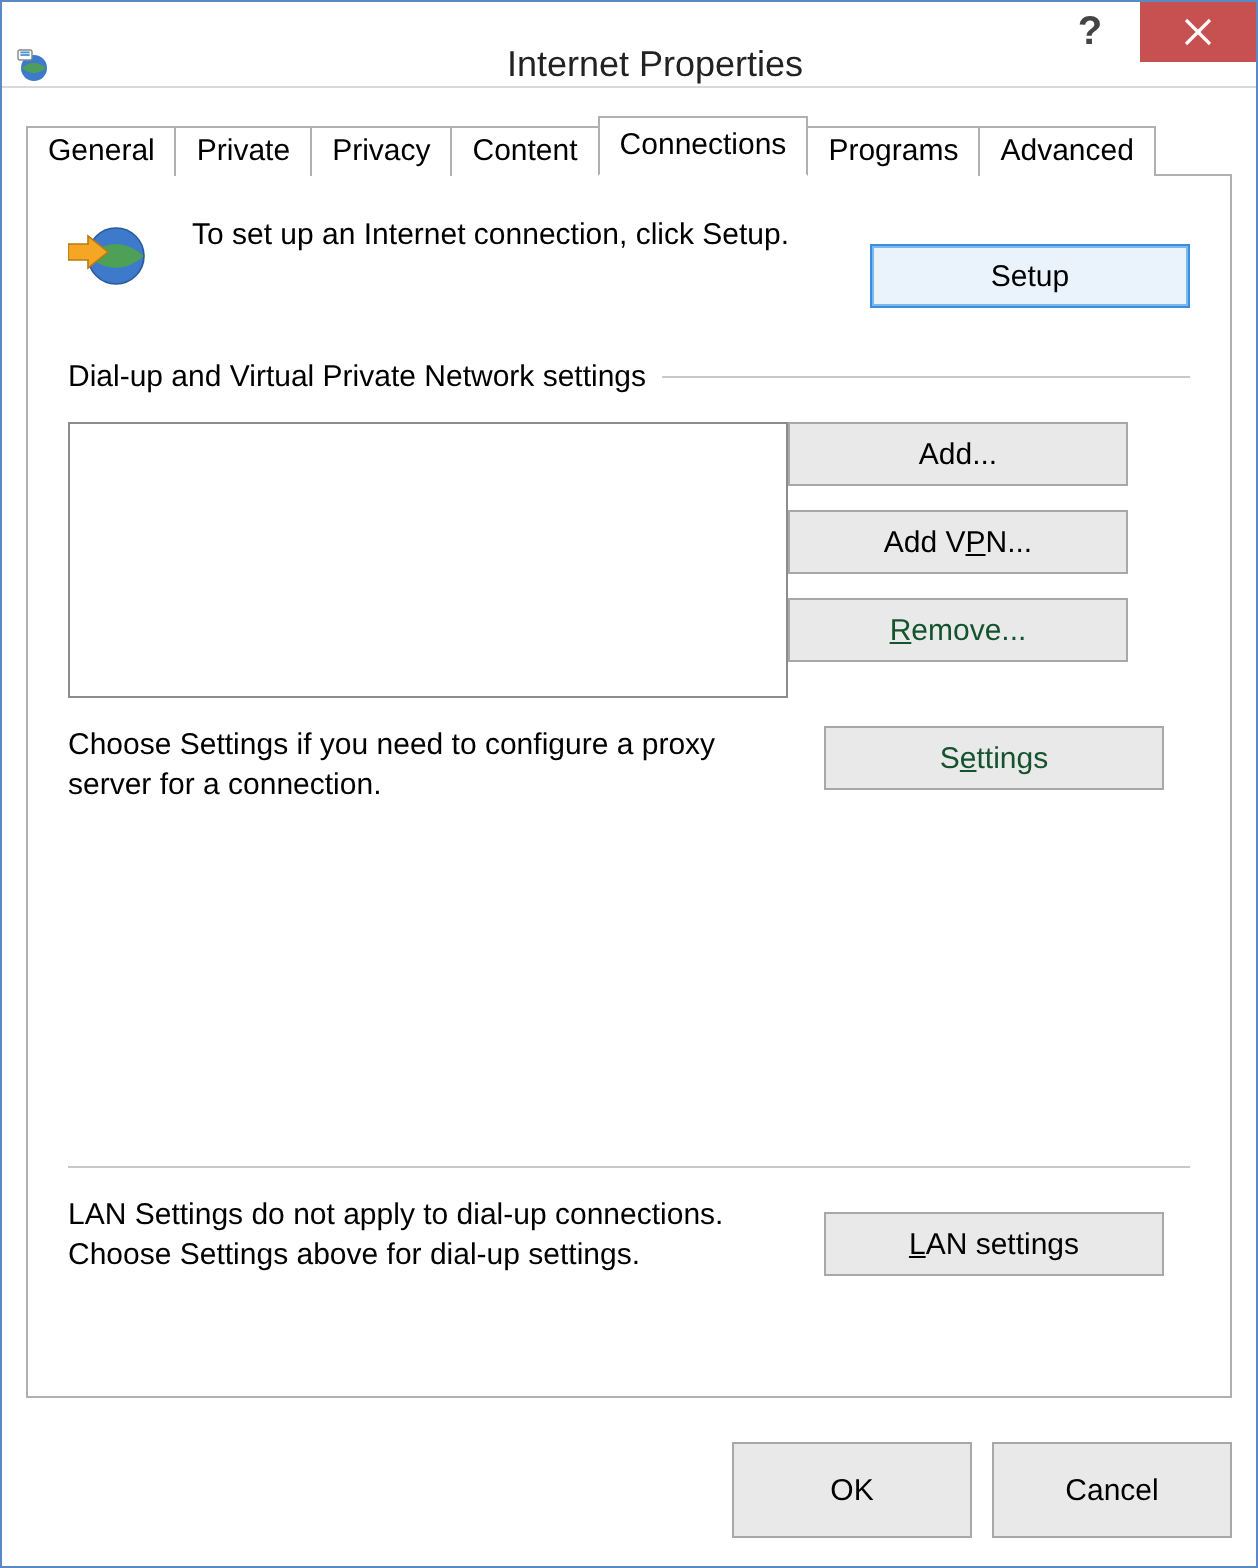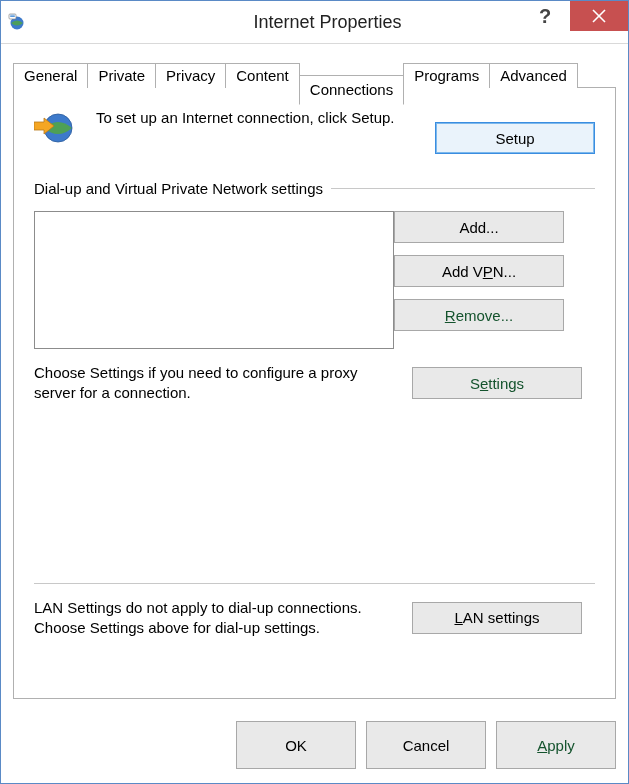--- a/index.html
+++ b/index.html
@@ -20,21 +20,21 @@
     box-sizing: border-box;
     display: flex;
     flex-direction: column;
     background: #fff;
   }
   
   .titlebar {
     height: 42px;
     background: #fff;
     display: flex;
-    align-items: center;
+    align-items: flex-end;
     position: relative;
     border-bottom: 1px solid #d9d9d9;
   }
   .title-icon {
     margin-left: 6px;
     width: 20px;
     height: 20px;
     display: flex;
     align-items: center;
     justify-content: center;
@@ -97,21 +97,21 @@
     margin-right: -1px;
     position: relative;
     top: 1px;
     cursor: default;
     color: #000;
   }
   .tab.active {
     background: #fff;
     padding-top: 5px;
     padding-bottom: 6px;
-    top: 17px;
+    top: 0;
     z-index: 3;
     border-bottom: 1px solid #fff;
     margin-bottom: -1px;
   }
 
   .tabpanel {
     border: 1px solid #b0b0b0;
     flex: 1;
     background: #fff;
     padding: 18px 20px 20px 20px;
@@ -194,33 +194,33 @@
     display: flex;
     flex-direction: column;
     gap: 12px;
     width: 170px;
   }
 
   .proxy-row {
     display: flex;
     gap: 18px;
     margin-top: 14px;
-    align-items: center;
+    align-items: flex-start;
   }
   .proxy-text {
     width: 360px;
     font-size: 15px;
     line-height: 1.35;
   }
 
   .lan-row {
     display: flex;
     gap: 18px;
     margin-top: 14px;
-    align-items: center;
+    align-items: flex-end;
   }
   .lan-text {
     width: 360px;
     font-size: 15px;
     line-height: 1.35;
   }
 
   .spacer { flex: 1; }
 
   
@@ -330,16 +330,15 @@
       </div>
 
       <div style="height:40px"></div>
     </div>
 
   </div>
 
   <div class="footer">
     <button class="win-btn">OK</button>
     <button class="win-btn">Cancel</button>
-    <button class="win-btn" disabled=""><span></span><span class="u">A</span><span>pply</span></button>
   </div>
 
 </div>
 
 </body></html>

